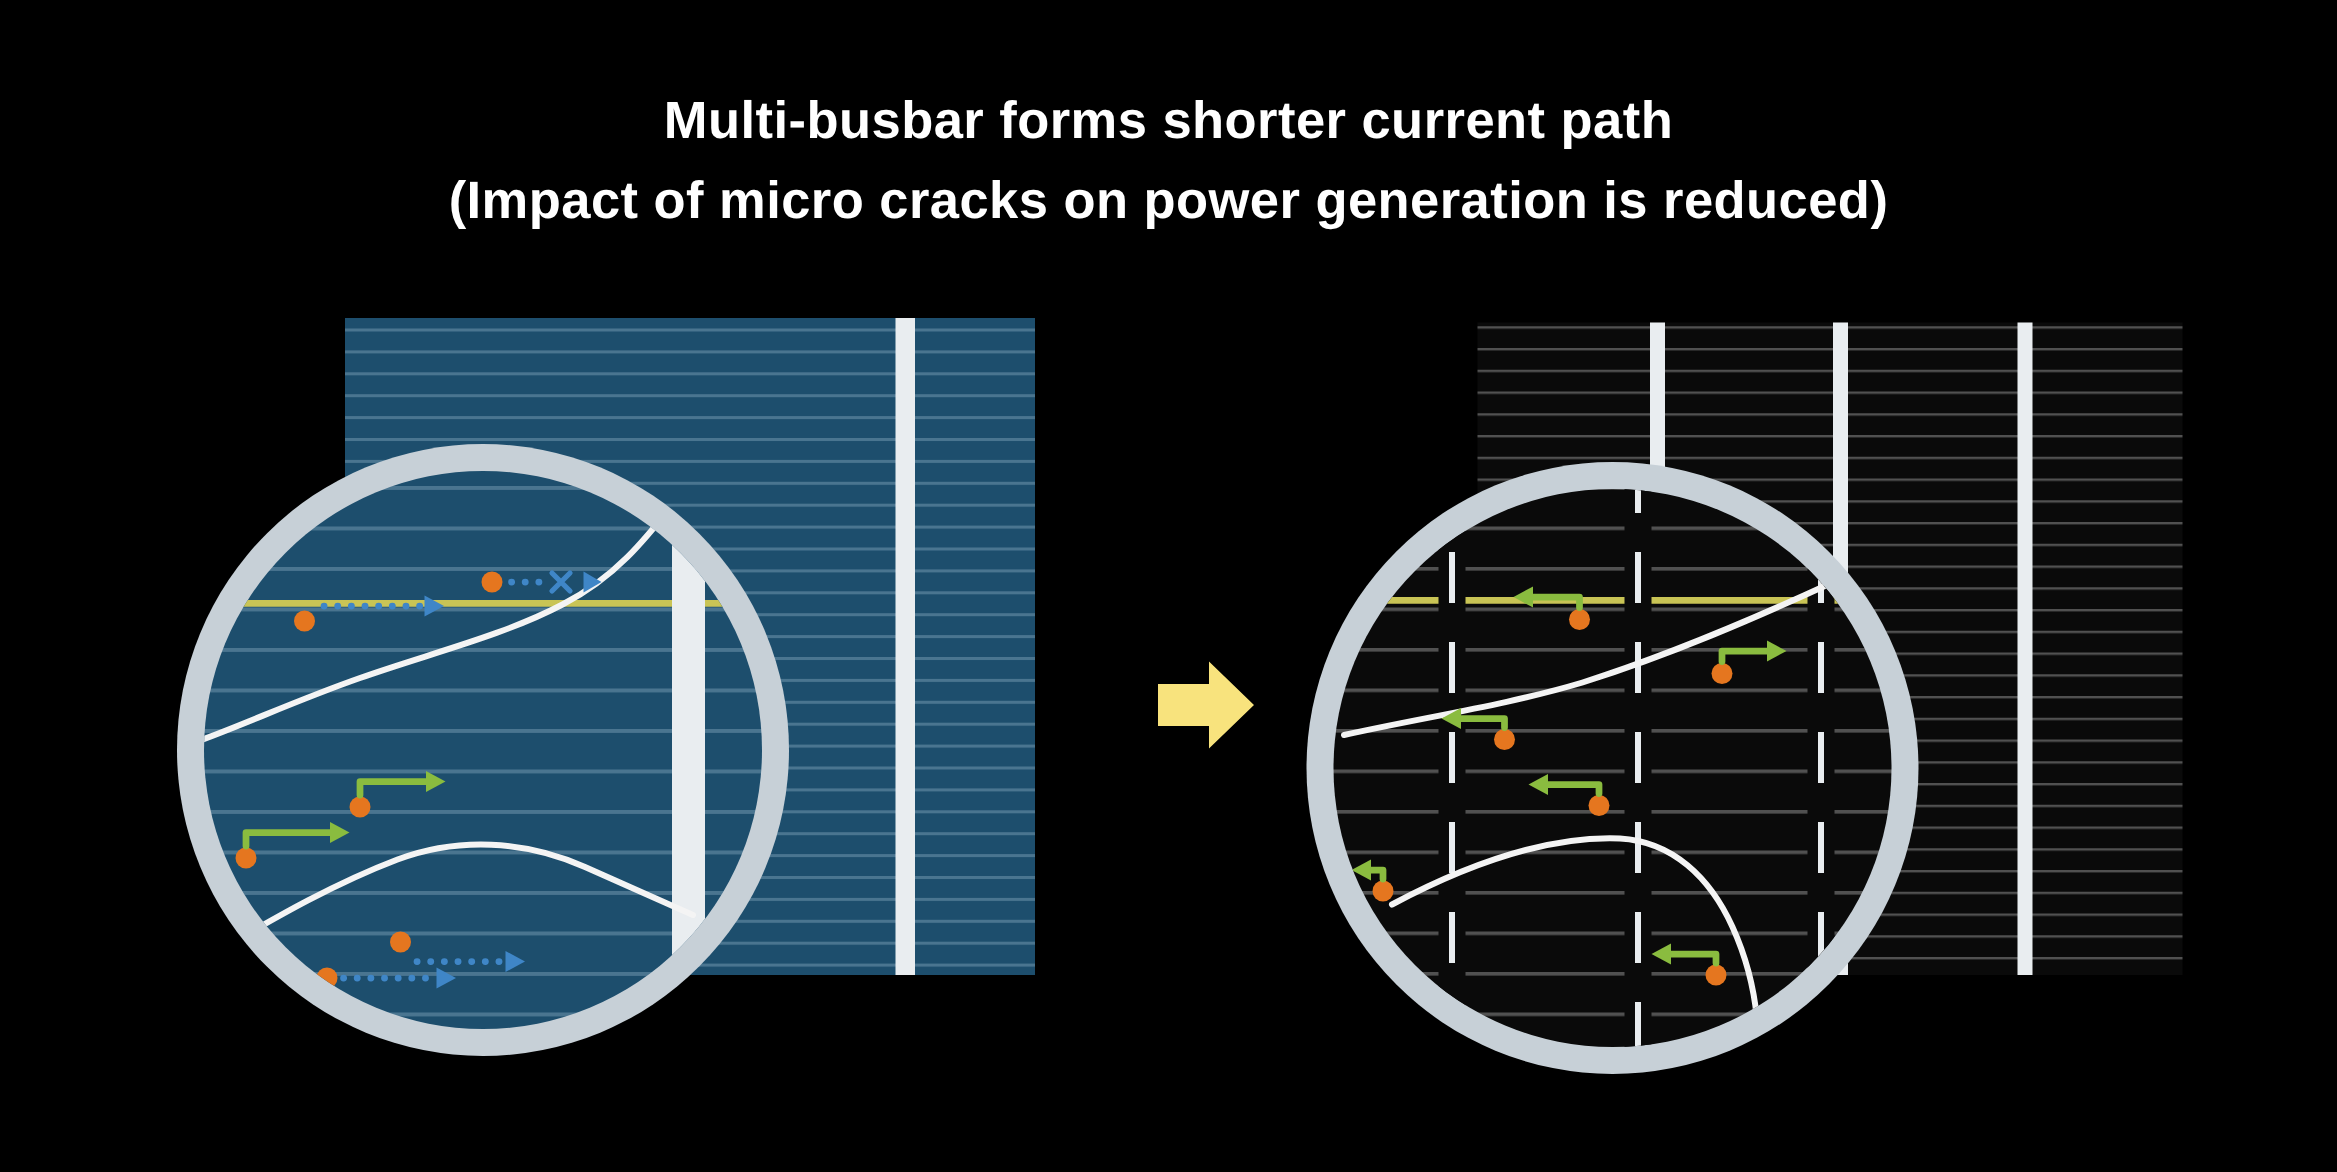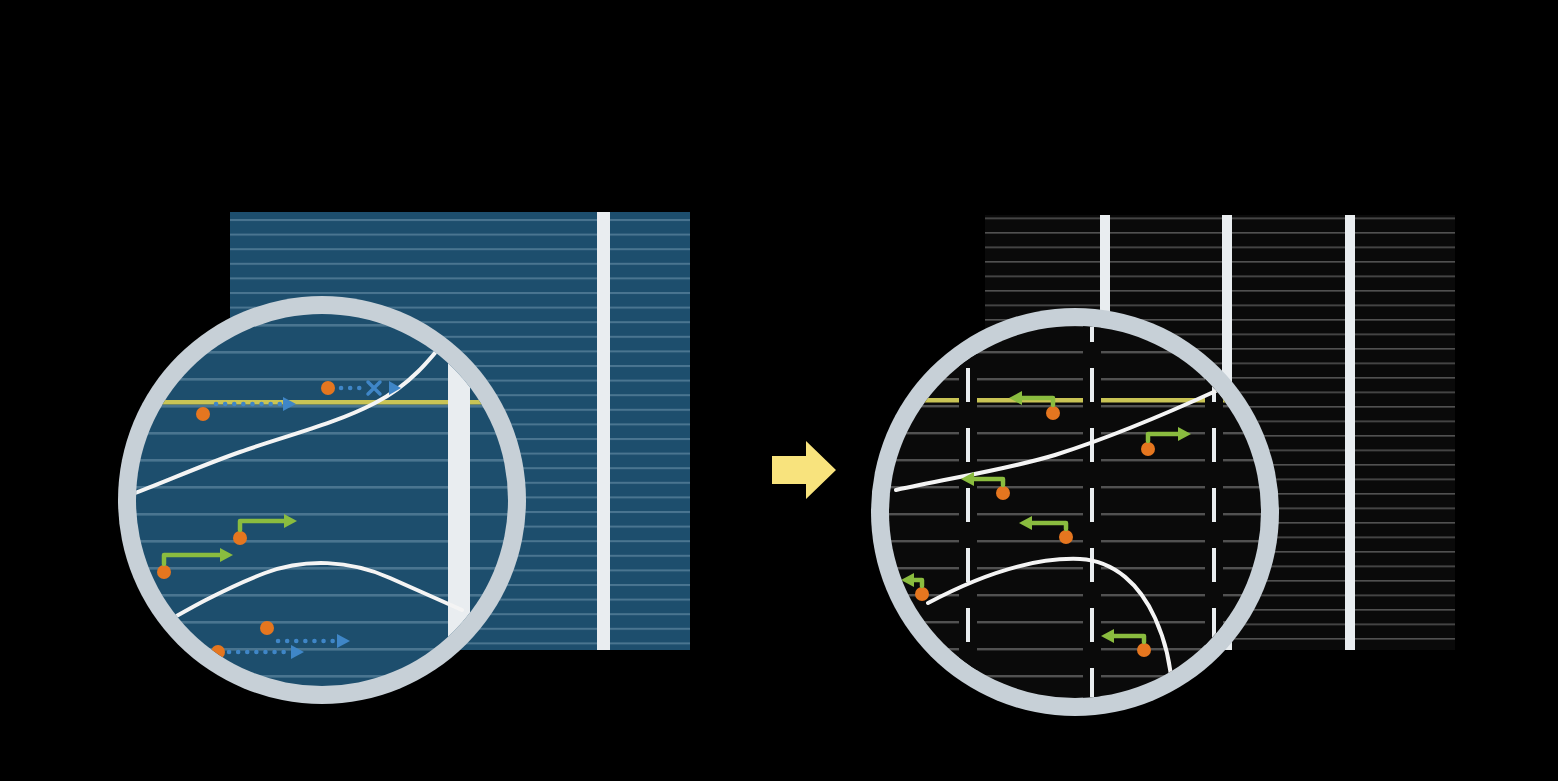--- a/index.html
+++ b/index.html
@@ -63,20 +63,24 @@
   .stroke-busbar-dash {
     stroke: var(--busbar-white, #e9edf0);
     stroke-width: 4; stroke-dasharray: 34 26;
   }
 </style>
 </head>
 <body>
 
 <div class="stage">
 
+  <div class="title-block">
+    <div>Multi-busbar forms shorter current path</div>
+    <div>(Impact of micro cracks on power generation is reduced)</div>
+  </div>
 
   <svg class="diagram" viewBox="0 0 1558 781" width="1558" height="781">
     <defs>
       <pattern id="patBlue" width="24" height="14.6" patternUnits="userSpaceOnUse">
         <rect width="24" height="14.6" class="fill-cell-blue"></rect>
         <rect width="24" height="2" class="fill-cell-blue-line"></rect>
       </pattern>
       <pattern id="patBlueZoom" width="24" height="27" patternUnits="userSpaceOnUse">
         <rect width="24" height="27" class="fill-cell-blue"></rect>
         <rect width="24" height="2.6" class="fill-cell-blue-line"></rect>

